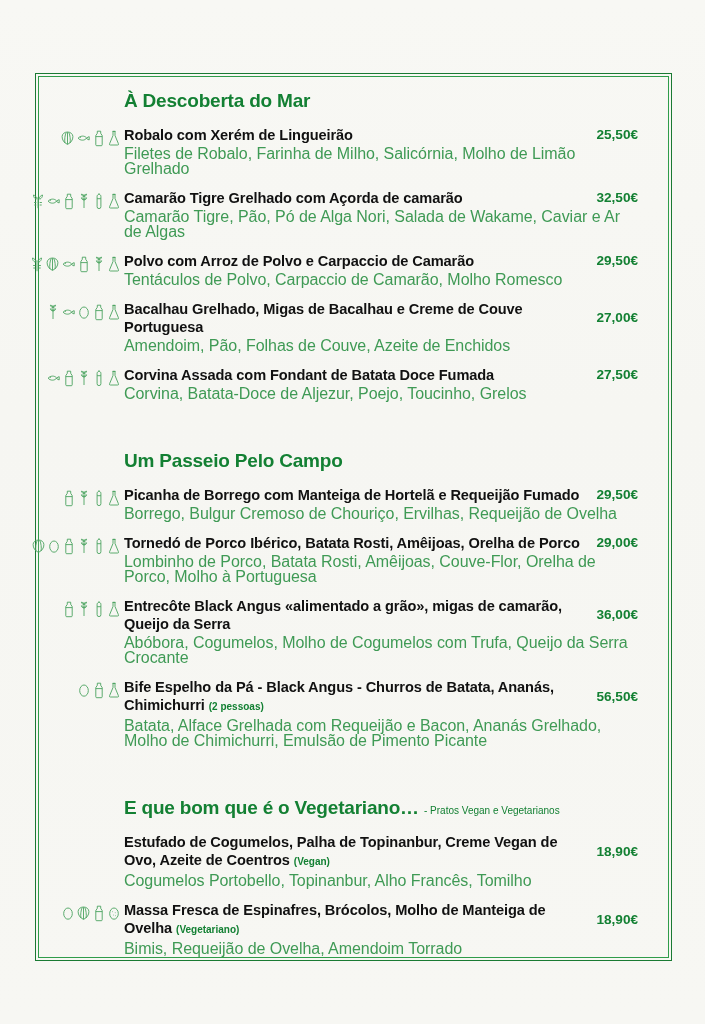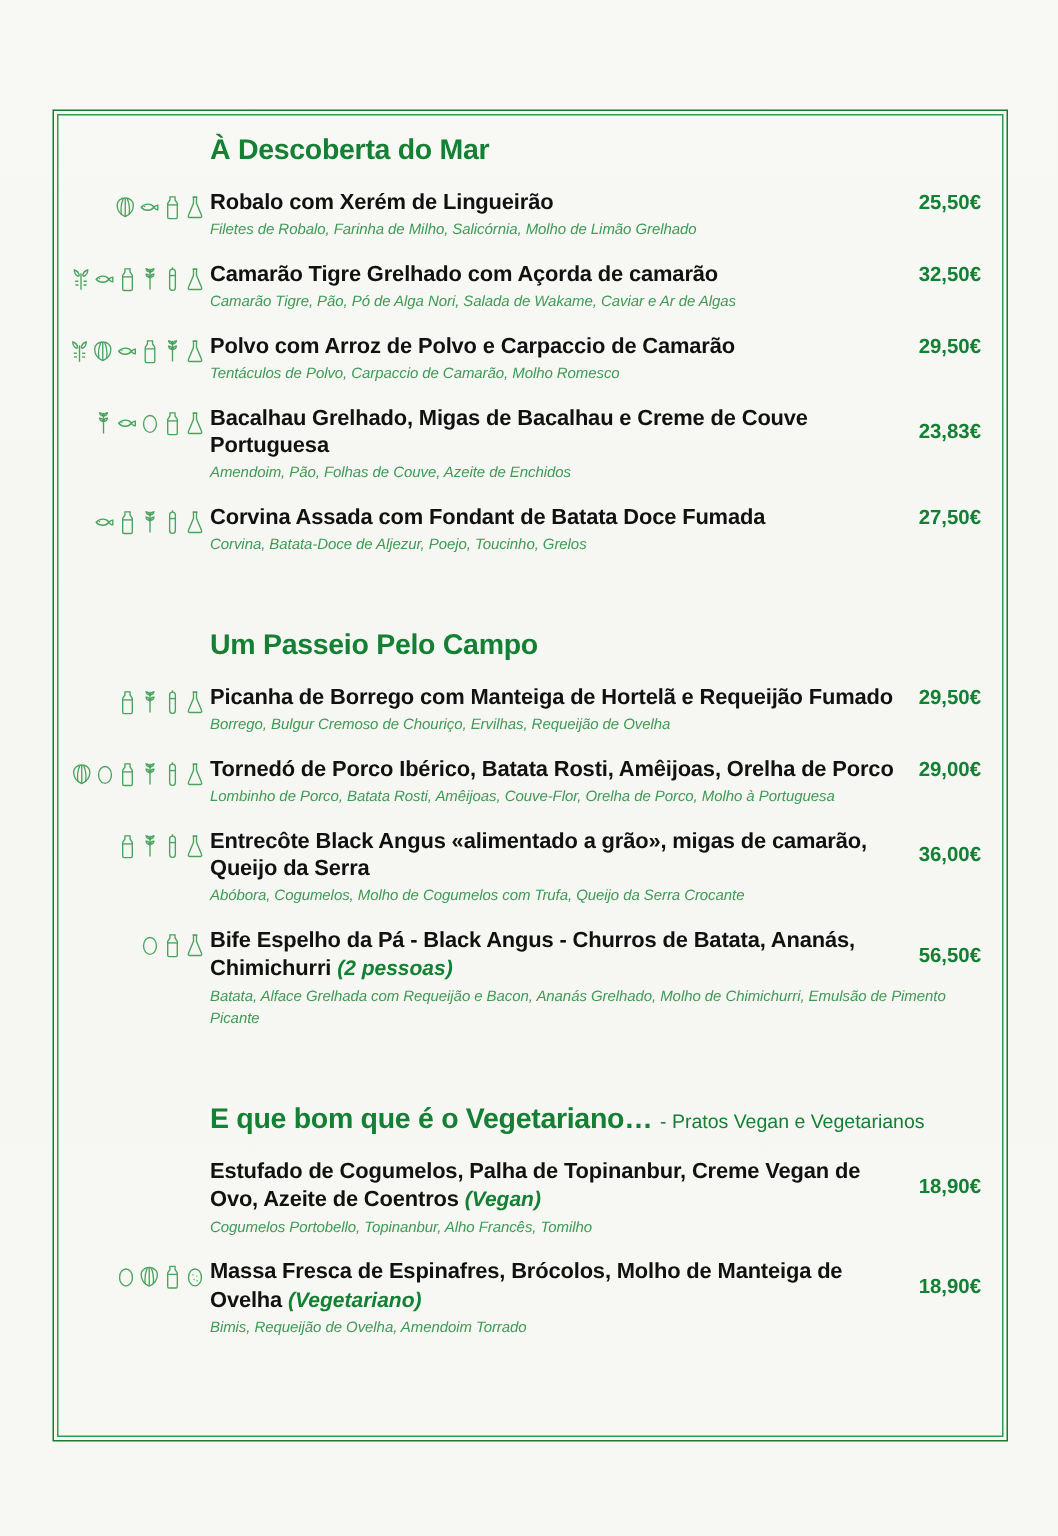--- a/index.html
+++ b/index.html
@@ -34,40 +34,40 @@
     position: absolute;
     left: 38px;
     top: 76px;
     width: 631px;
     height: 882px;
     border: 1px solid #2f9c4a;
     box-sizing: border-box;
   }
   .content {
     position: absolute;
-    left: 58px;
+    left: 42px;
     top: 90px;
     width: 596px;
     box-sizing: border-box;
   }
 
   .section { margin-bottom: 2px; }
 
   .section-head {
     color: #138033;
     font-weight: bold;
     font-size: 19px;
     letter-spacing: -0.2px;
     margin-left: 82px;
     margin-bottom: 14px;
     white-space: nowrap;
   }
   .section-head .sub {
     font-weight: normal;
-    font-size: 13px;
+    font-size: 10px;
     letter-spacing: 0;
   }
 
   .item {
     position: relative;
     display: flex;
     align-items: flex-start;
     margin-bottom: 13px;
     padding-left: 0;
   }
@@ -96,41 +96,39 @@
   }
   .title {
     color: #111111;
     font-weight: bold;
     font-size: 14.6px;
     line-height: 18px;
     letter-spacing: -0.1px;
   }
   .title .qual {
     color: #138033;
-    font-size: 14px;
+    font-size: 10px;
     font-weight: bold;
     letter-spacing: 0;
-    font-style: italic;
   }
   .price {
     color: #138033;
     font-weight: bold;
     font-size: 13.6px;
     line-height: 18px;
     white-space: nowrap;
     text-align: right;
     padding-top: 0px;
   }
   .desc {
     color: #3f9a55;
-    font-size: 10px;
+    font-size: 16px;
     line-height: 15px;
     margin-top: 2px;
     letter-spacing: -0.05px;
-    font-style: italic;
   }
 
   
   .gap-lg { height: 36px; }
 </style>
 </head>
 <body>
 
 <div class="page">
   <div class="frame-outer"></div>
@@ -323,21 +321,21 @@
             <span>
               <svg width="14" height="20" viewBox="0 0 14 20" fill="none" stroke="#4aa35f" stroke-width="0.9">
                 <path d="M6 3.4h2v4.1l3.4 8.2a0.9 0.9 0 0 1-.8 1.3H3.4a0.9 0.9 0 0 1-.8-1.3L6 7.5z"></path>
                 <path d="M5.4 3.4h3.2"></path>
               </svg>
             </span>
           </div>
           <div class="body">
             <div class="titlerow">
               <div class="title"><span>Bacalhau Grelhado, Migas de Bacalhau e Creme de Couve Portuguesa</span></div>
-              <div class="price">23,83€</div>
+              <div class="price">27,00€</div>
             </div>
             <div class="desc">Amendoim, Pão, Folhas de Couve, Azeite de Enchidos</div>
           </div>
         </div>
         <div class="item">
           <div class="icons">
             <span>
               <svg width="15" height="20" viewBox="0 0 14 20" fill="none" stroke="#4aa35f" stroke-width="0.9">
                 <path d="M1.6 10.2c2.2-2.6 6.4-2.9 8.6-.2-2 2.9-6.3 2.8-8.6.2z" stroke-linejoin="round"></path>
                 <path d="M10.2 10c.9-.8 1.9-1.3 2.5-1.3v3.2c-.7 0-1.7-.6-2.5-1.4z"></path>

